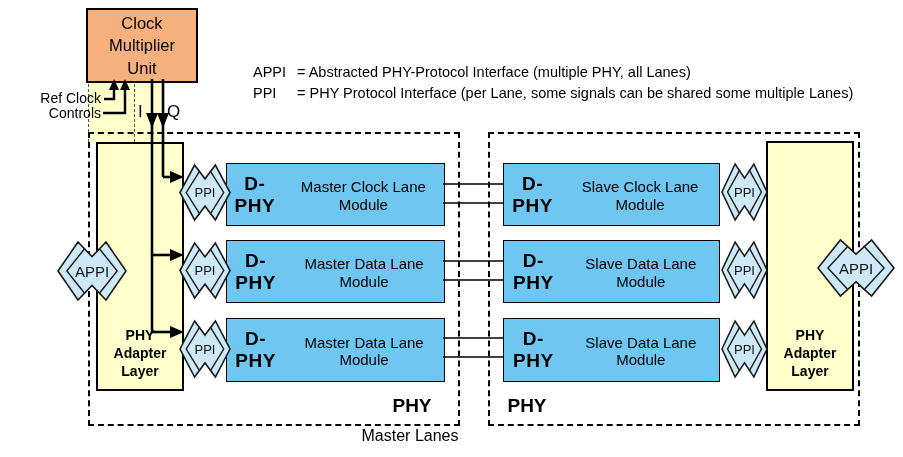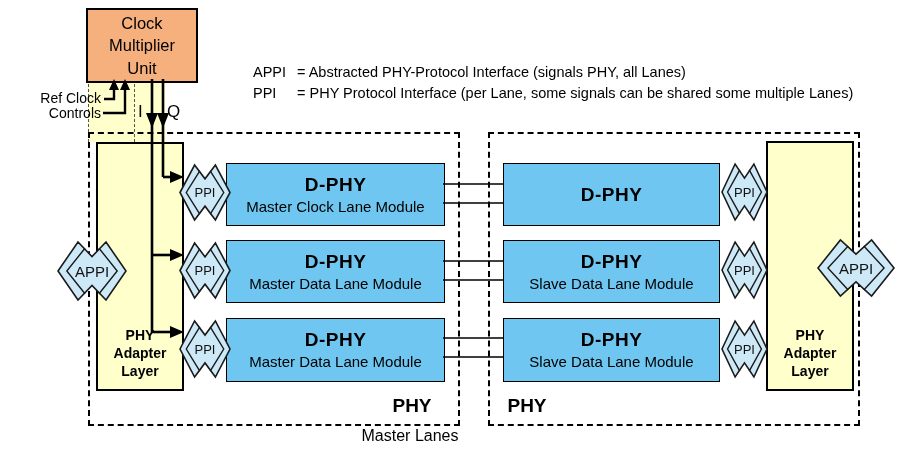--- a/index.html
+++ b/index.html
@@ -31,21 +31,21 @@
   .panel-label{position:absolute;left:0;right:0;bottom:8px;text-align:center;
                font-weight:bold;font-size:14px;line-height:1.28;}
 
   
   .cmu{left:86px;top:8px;width:108px;height:71px;background:var(--cmu-fill);
        border:2px solid #000;z-index:2;display:flex;flex-direction:column;
        align-items:center;justify-content:center;font-size:16.5px;line-height:1.36;}
 
   
   .module{background:var(--module-fill);border:1.6px solid #000;z-index:2;
-          display:flex;flex-direction:column;align-items:center;justify-content:center;text-align:center;}
+          display:flex;flex-direction:row;align-items:center;justify-content:center;text-align:center;}
   .module .ttl{font-weight:bold;font-size:19px;letter-spacing:.5px;line-height:1.15;}
   .module .sub{font-size:15px;line-height:1.15;margin-top:2px;}
   .m-col{left:226px;width:217px;}
   .s-col{left:503px;width:215px;}
   .row1{top:163px;height:61px;}
   .row2{top:240px;height:61px;}
   .row3{top:318px;height:62px;}
 
   
   .harrow{z-index:3;display:flex;align-items:center;justify-content:center;}
@@ -88,21 +88,21 @@
     <span>Multiplier</span>
     <span>Unit</span>
   </div>
 
   <div class="abs siglabel" style="left:138px;top:102px;">I</div>
   <div class="abs siglabel" style="left:167px;top:102px;">Q</div>
 
   <div class="abs legend">
     <div class="legend-row">
       <span class="legend-term">APPI</span>
-      <span>= Abstracted PHY-Protocol Interface (signals PHY, all Lanes)</span>
+      <span>= Abstracted PHY-Protocol Interface (multiple PHY, all Lanes)</span>
     </div>
     <div class="legend-row">
       <span class="legend-term">PPI</span>
       <span>= PHY Protocol Interface (per Lane, some signals can be shared some multiple Lanes)</span>
     </div>
   </div>
 
   <div class="abs panel panel-left">
     <div class="panel-label">
       <div>PHY</div>
@@ -126,20 +126,21 @@
     <span class="ttl">D-PHY</span>
     <span class="sub">Master Data Lane Module</span>
   </div>
   <div class="abs module m-col row3">
     <span class="ttl">D-PHY</span>
     <span class="sub">Master Data Lane Module</span>
   </div>
 
   <div class="abs module s-col row1">
     <span class="ttl">D-PHY</span>
+    <span class="sub">Slave Clock Lane Module</span>
   </div>
   <div class="abs module s-col row2">
     <span class="ttl">D-PHY</span>
     <span class="sub">Slave Data Lane Module</span>
   </div>
   <div class="abs module s-col row3">
     <span class="ttl">D-PHY</span>
     <span class="sub">Slave Data Lane Module</span>
   </div>
 

